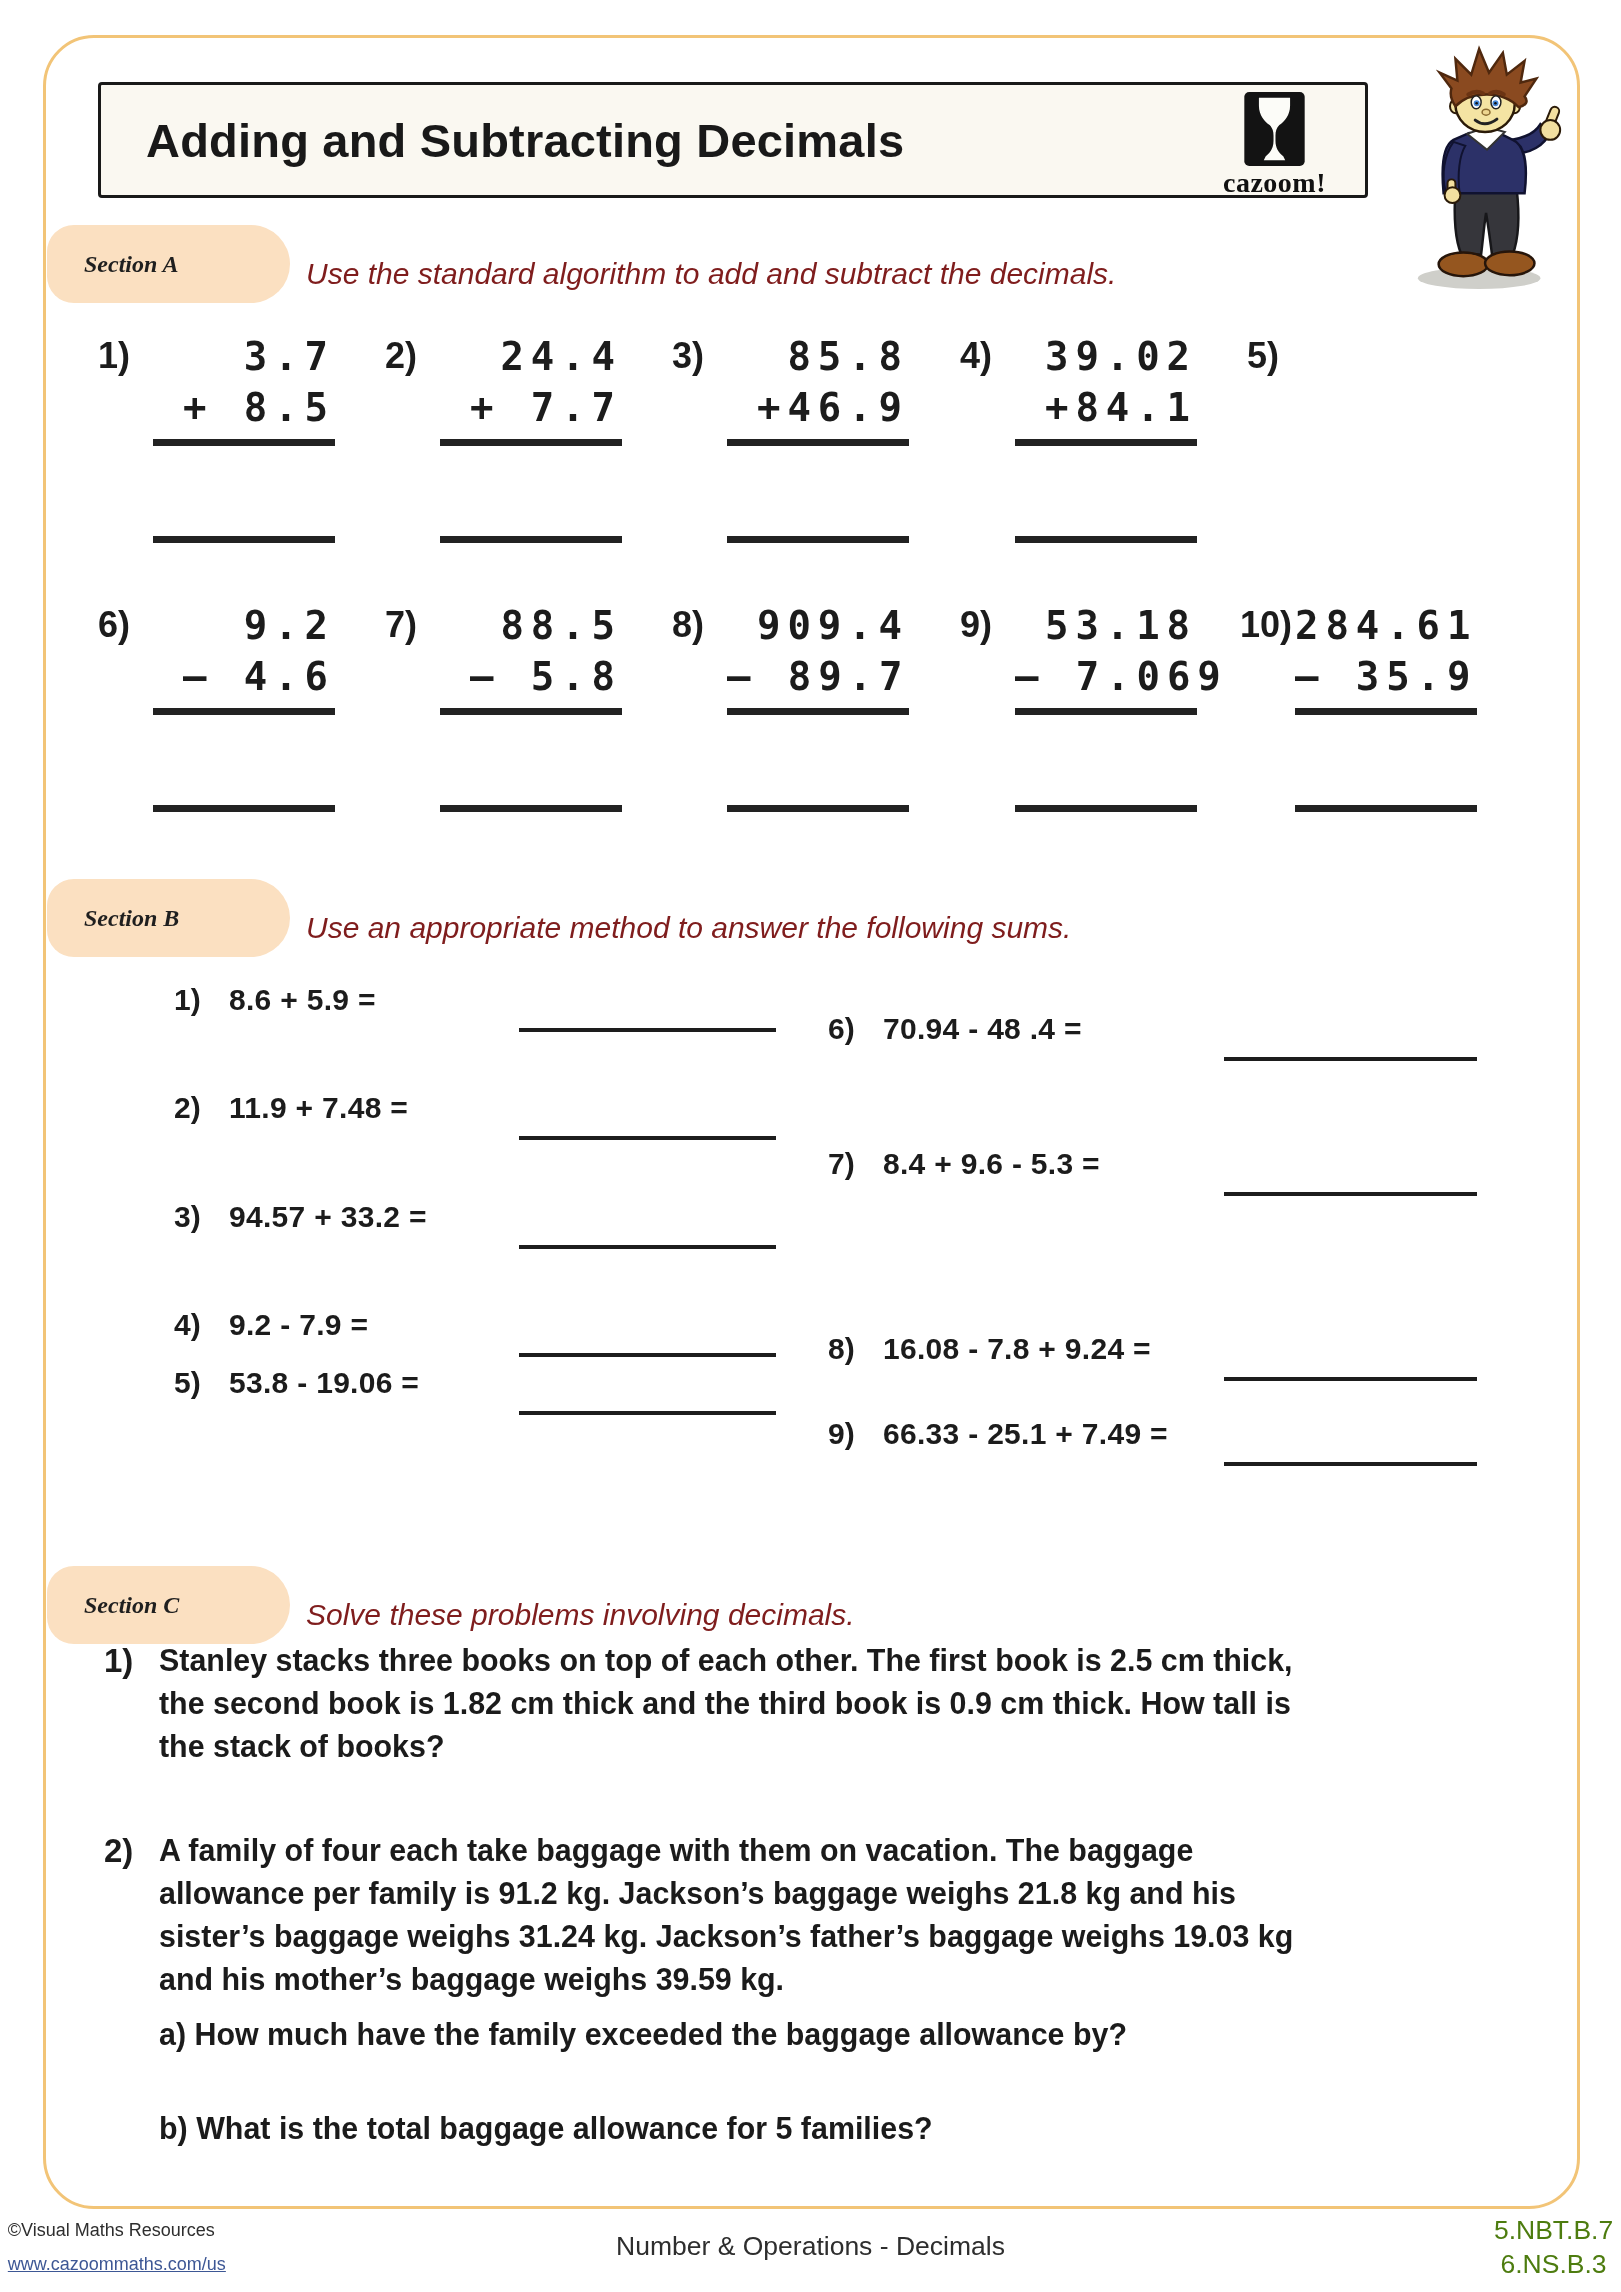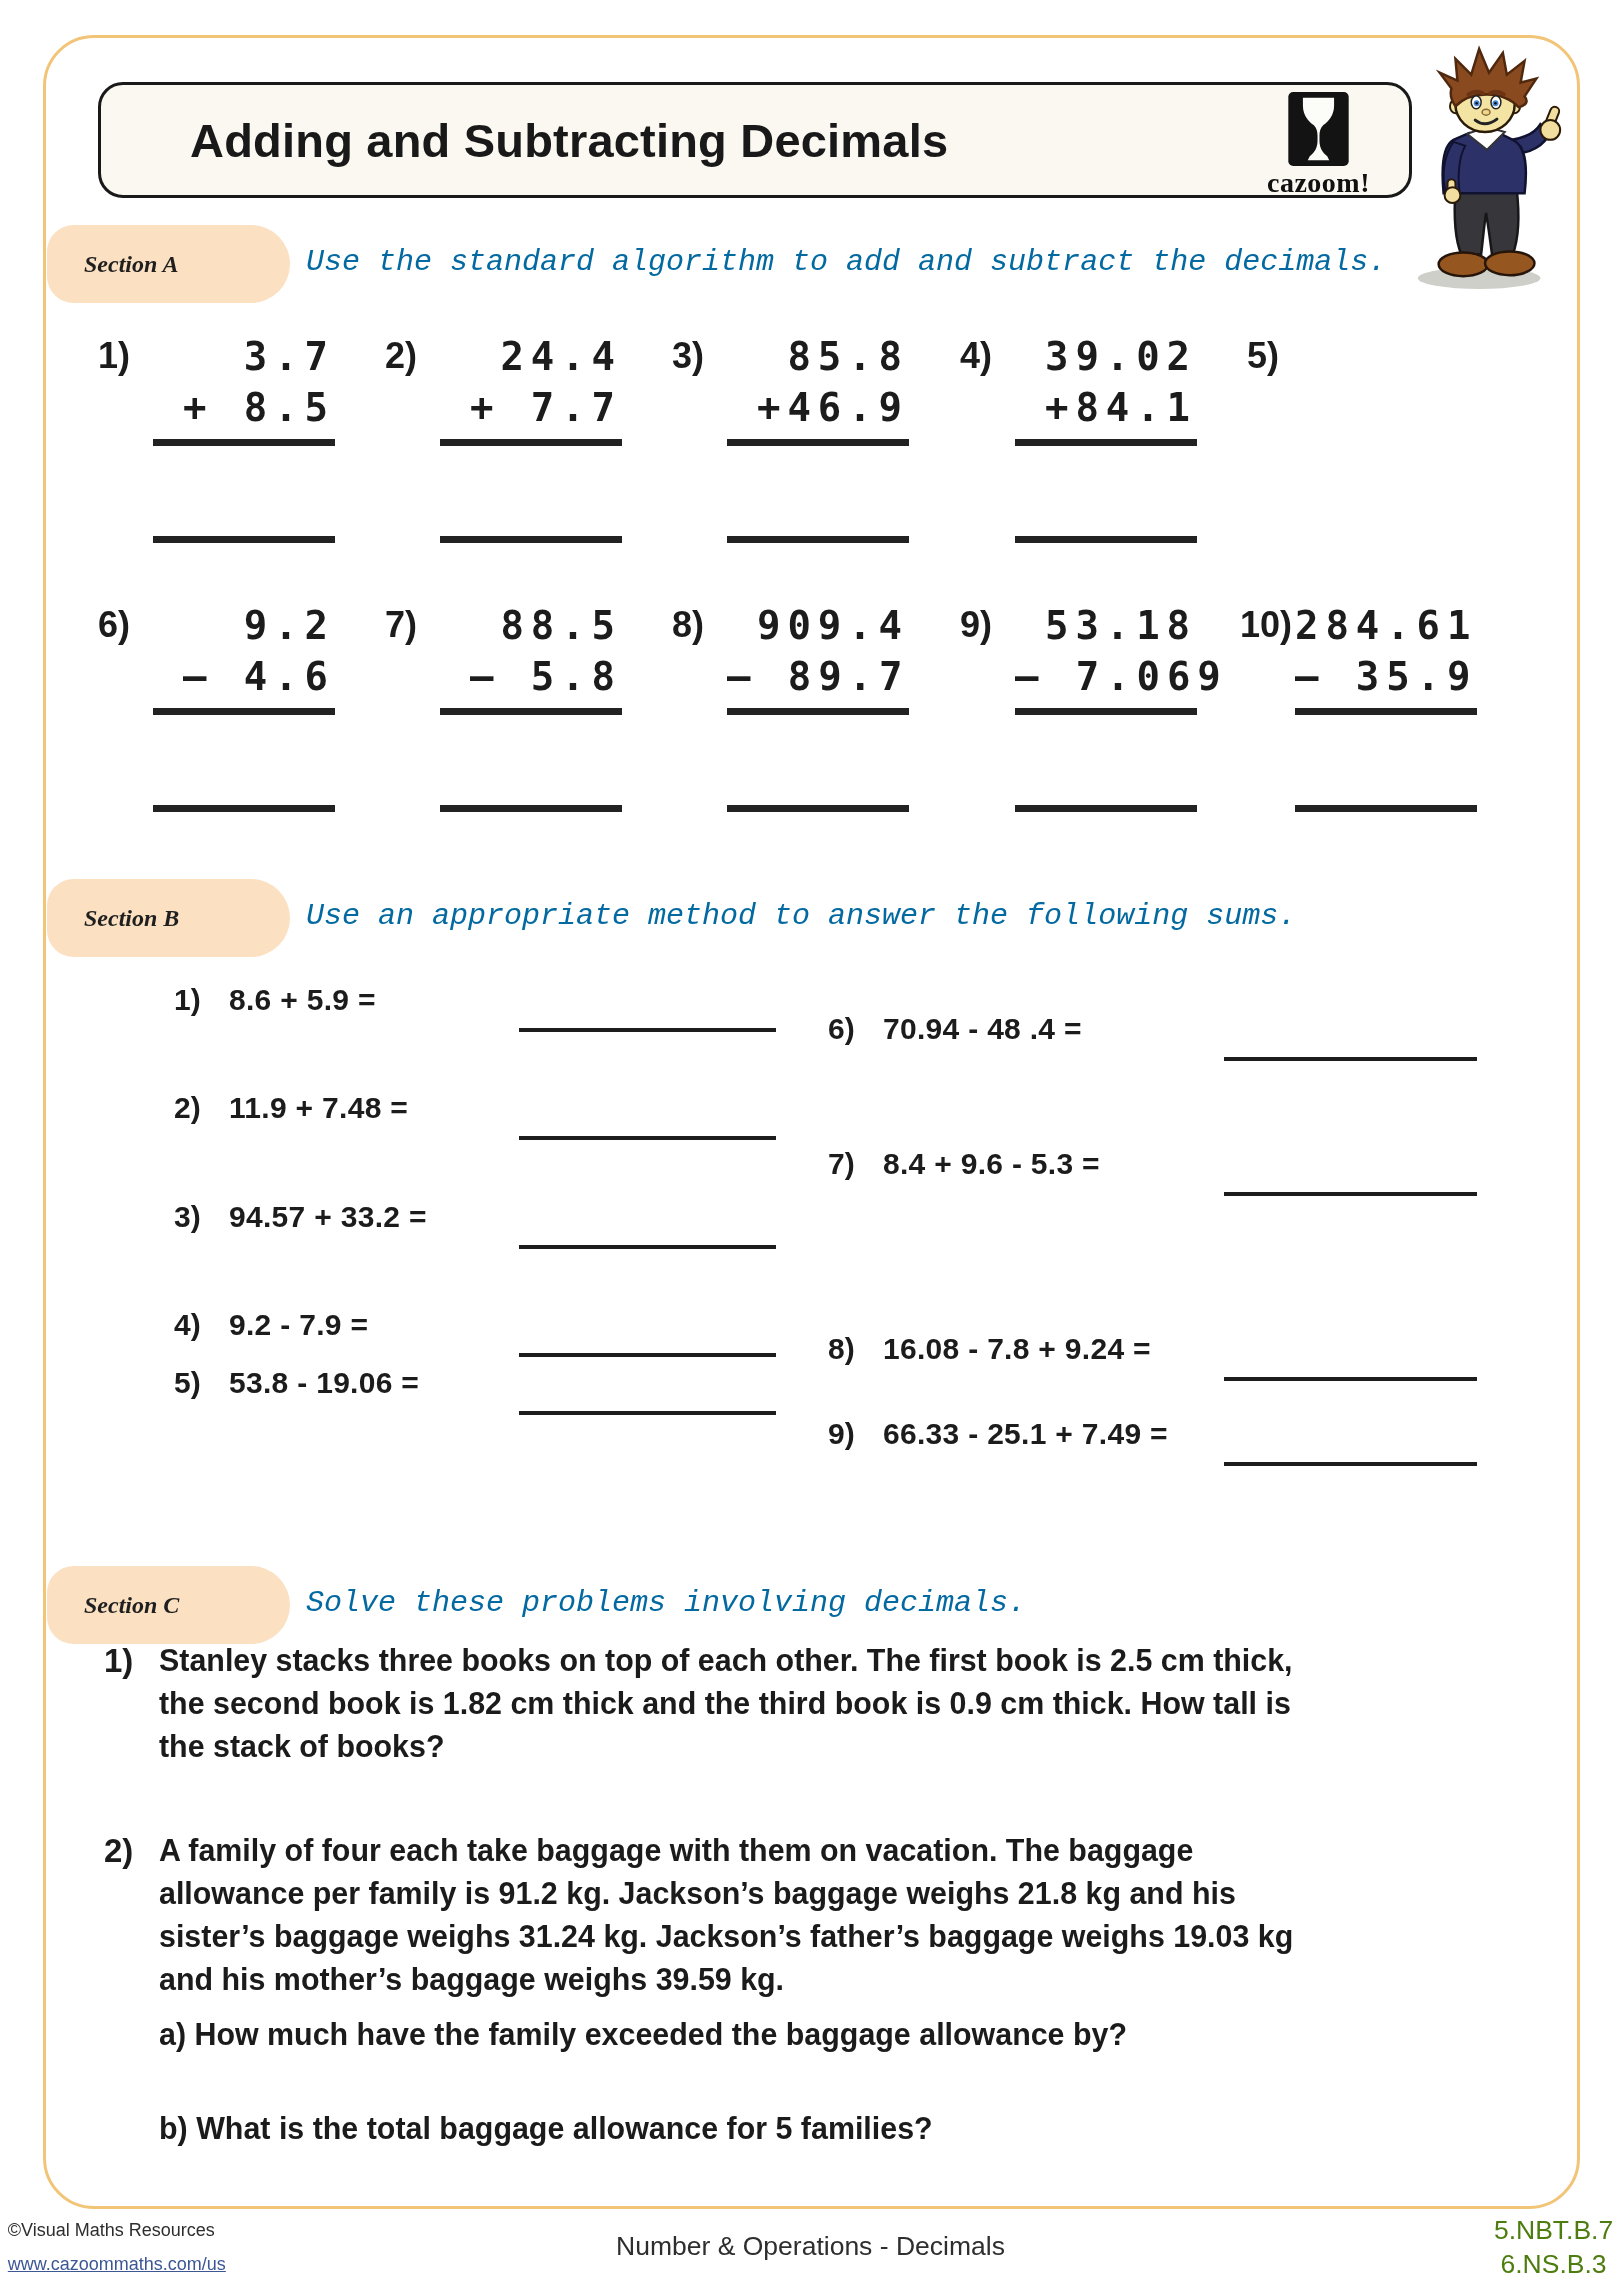--- a/index.html
+++ b/index.html
@@ -10,42 +10,42 @@
 
   
   .page-border {
     position:absolute; left:43px; top:35px; width:1531px; height:2168px;
     border:3.9px solid #F2C477; border-radius:51px; background:transparent;
   }
 
   
   .title-box {
     position:absolute; left:98px; top:82px; width:1264px; height:110px;
-    background:#FAF8F1; border:3.9px solid #191919; border-radius:25px;
-    display:flex; align-items:center; z-index:2;padding-left:44px;
+    background:#FAF8F1; border:3.9px solid #191919; border-radius:4px;
+    display:flex; align-items:center; z-index:2;
   }
   .title-box h1 { margin:0 0 0 45px; font-size:47px; font-weight:bold; color:#191919; letter-spacing:0.2px; }
   .logo { position:absolute; right:29px; top:6.9px; width:123px; text-align:center; }
   .logo svg { display:block; margin:0 auto; }
   .logo-text { font-family:"Liberation Serif", serif; font-weight:bold; font-size:28px; letter-spacing:0.5px; color:#111; margin-top:1px; }
 
   .mascot { position:absolute; left:1388px; top:45px; z-index:3; }
 
   
   .section-label {
     position:absolute; left:47px; width:243px; height:78px; background:#FBE0C1;
     border-radius:31px 45px 45px 31px; display:flex; align-items:center; z-index:1;
   }
   .section-label span {
     margin-left:37px; font-family:"Liberation Serif", serif; font-style:italic;
     font-weight:bold; font-size:24px; color:#1f1f1f;
   }
   .instruction {
-    position:absolute; left:306px; font-family:Liberation Mono, monospace;
-    font-style:italic; font-size:30px; color:#0369a1; white-space:nowrap;
+    position:absolute; left:306px; font-family:Liberation Sans, sans-serif;
+    font-style:italic; font-size:30px; color:#7f1d1d; white-space:nowrap;margin-top:12px;
   }
 
   
   .prob { position:absolute; display:flex; }
   .pnum { min-width:55px; flex:none; font-size:36px; font-weight:bold; padding-top:3.9px; }
   .pstack { width:182px; }
   .poperand {
     font-family:"DejaVu Sans Mono","Liberation Mono",monospace; font-weight:bold;
     font-size:39px; line-height:51px; letter-spacing:6.9px; text-align:right; white-space:pre;
   }

